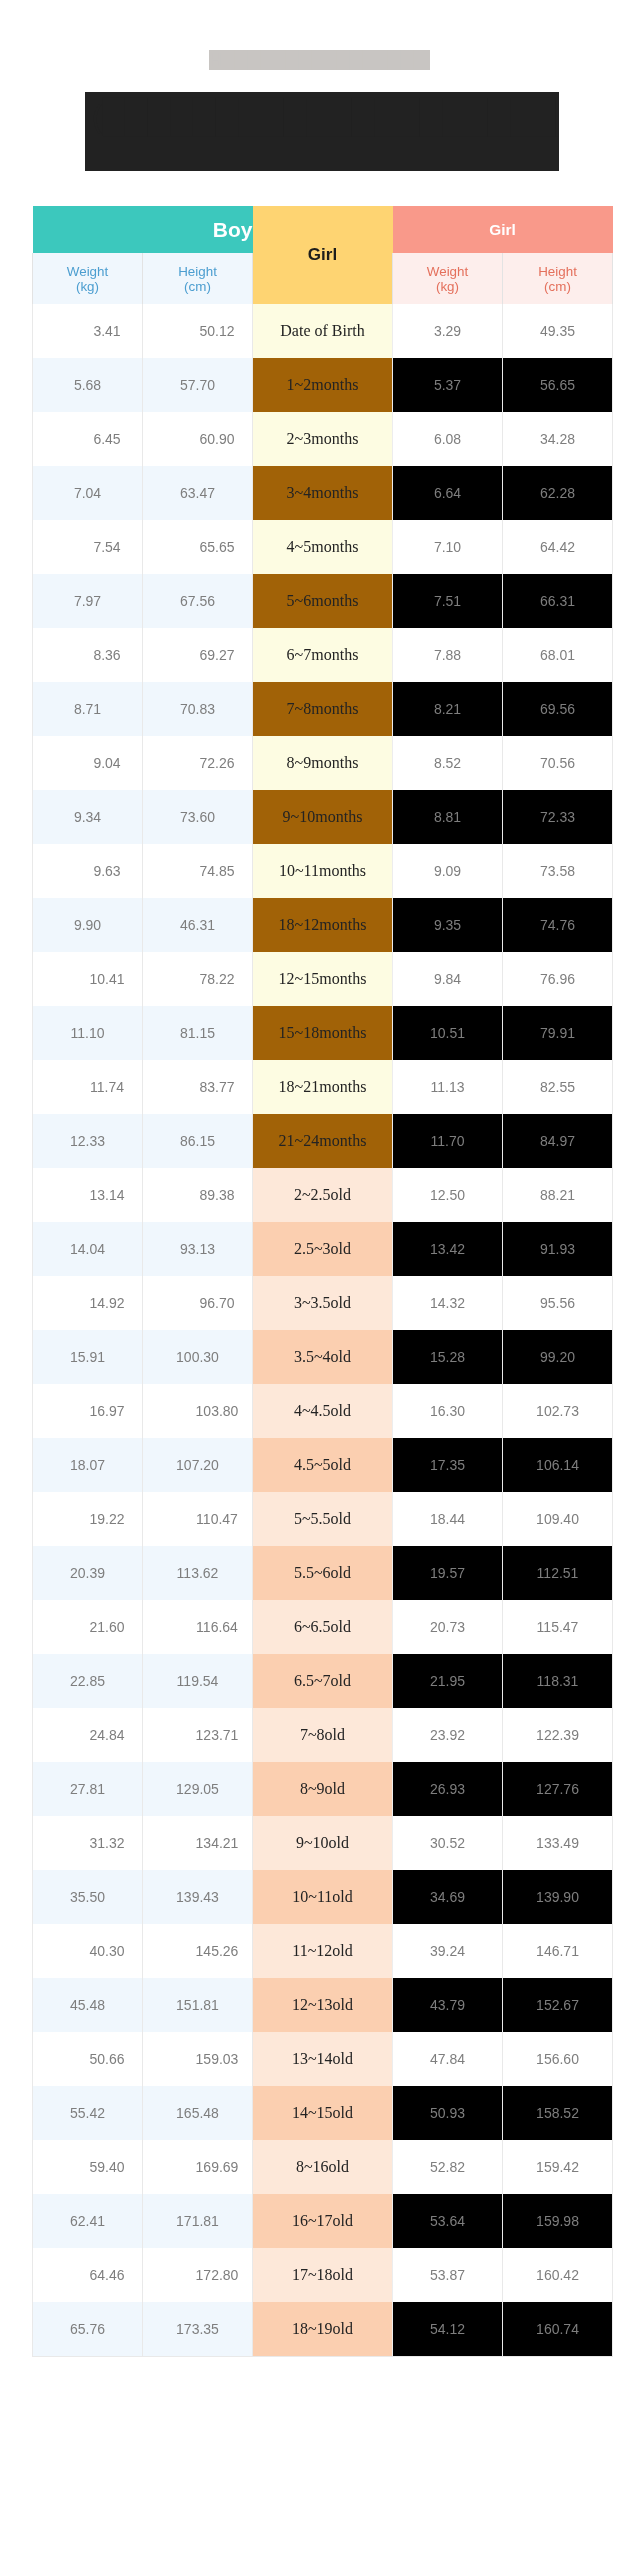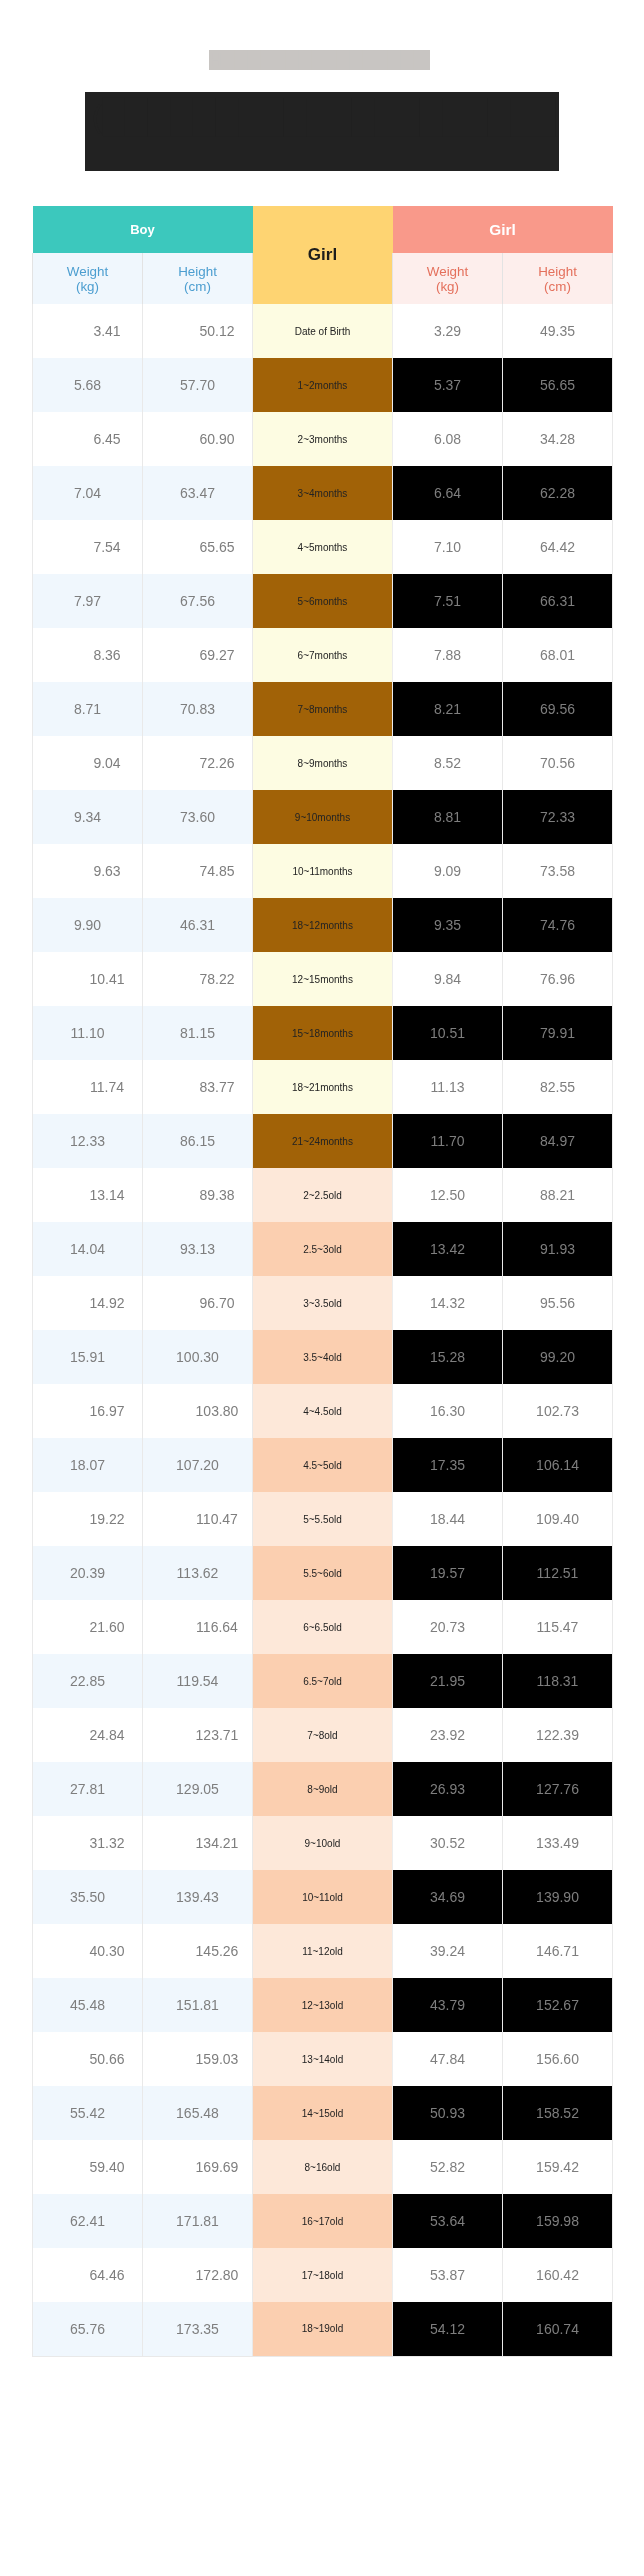--- a/index.html
+++ b/index.html
@@ -67,24 +67,24 @@
   table.growth col.c-bw { width: 110px; }
   table.growth col.c-bh { width: 110px; }
   table.growth col.c-age { width: 140px; }
   table.growth col.c-gw { width: 110px; }
   table.growth col.c-gh { width: 110px; }
 
   
   th.grp-boy {
     background: #3cc8bd;
     color: #ffffff;
-    font-size: 13px;
+    font-size: 21px;
     font-weight: bold;
     height: 47px;
-    text-align: center;
+    text-align: right;
     vertical-align: middle;
     border: none;
   }
   th.grp-girl {
     background: #f9998a;
     color: #ffffff;
     font-size: 15.4px;
     font-weight: bold;
     height: 47px;
     text-align: center;
@@ -133,24 +133,25 @@
     text-align: center;
     vertical-align: middle;
     font-size: 14px;
     color: #7e7e7e;
     border-left: 0.7px solid #e9e9e9;
     border-right: 0.7px solid #e9e9e9;
     border-bottom: none;
   }
 
   td.age {
-    font-size: 10px;
+    font-size: 16px;
     color: #232323;
     border-left: 0.7px solid #ededed;
     border-right: 0.7px solid #ededed;
+    font-family: Liberation Serif, serif;
   }
 
   
   tr.odd td.boy  { background: #ffffff; padding-left: 39px; }
   tr.even td.boy { background: #f0f7fd; }
   
   tr.odd td.girl  { background: #ffffff; }
   tr.even td.girl { background: #000000; }
 
   

